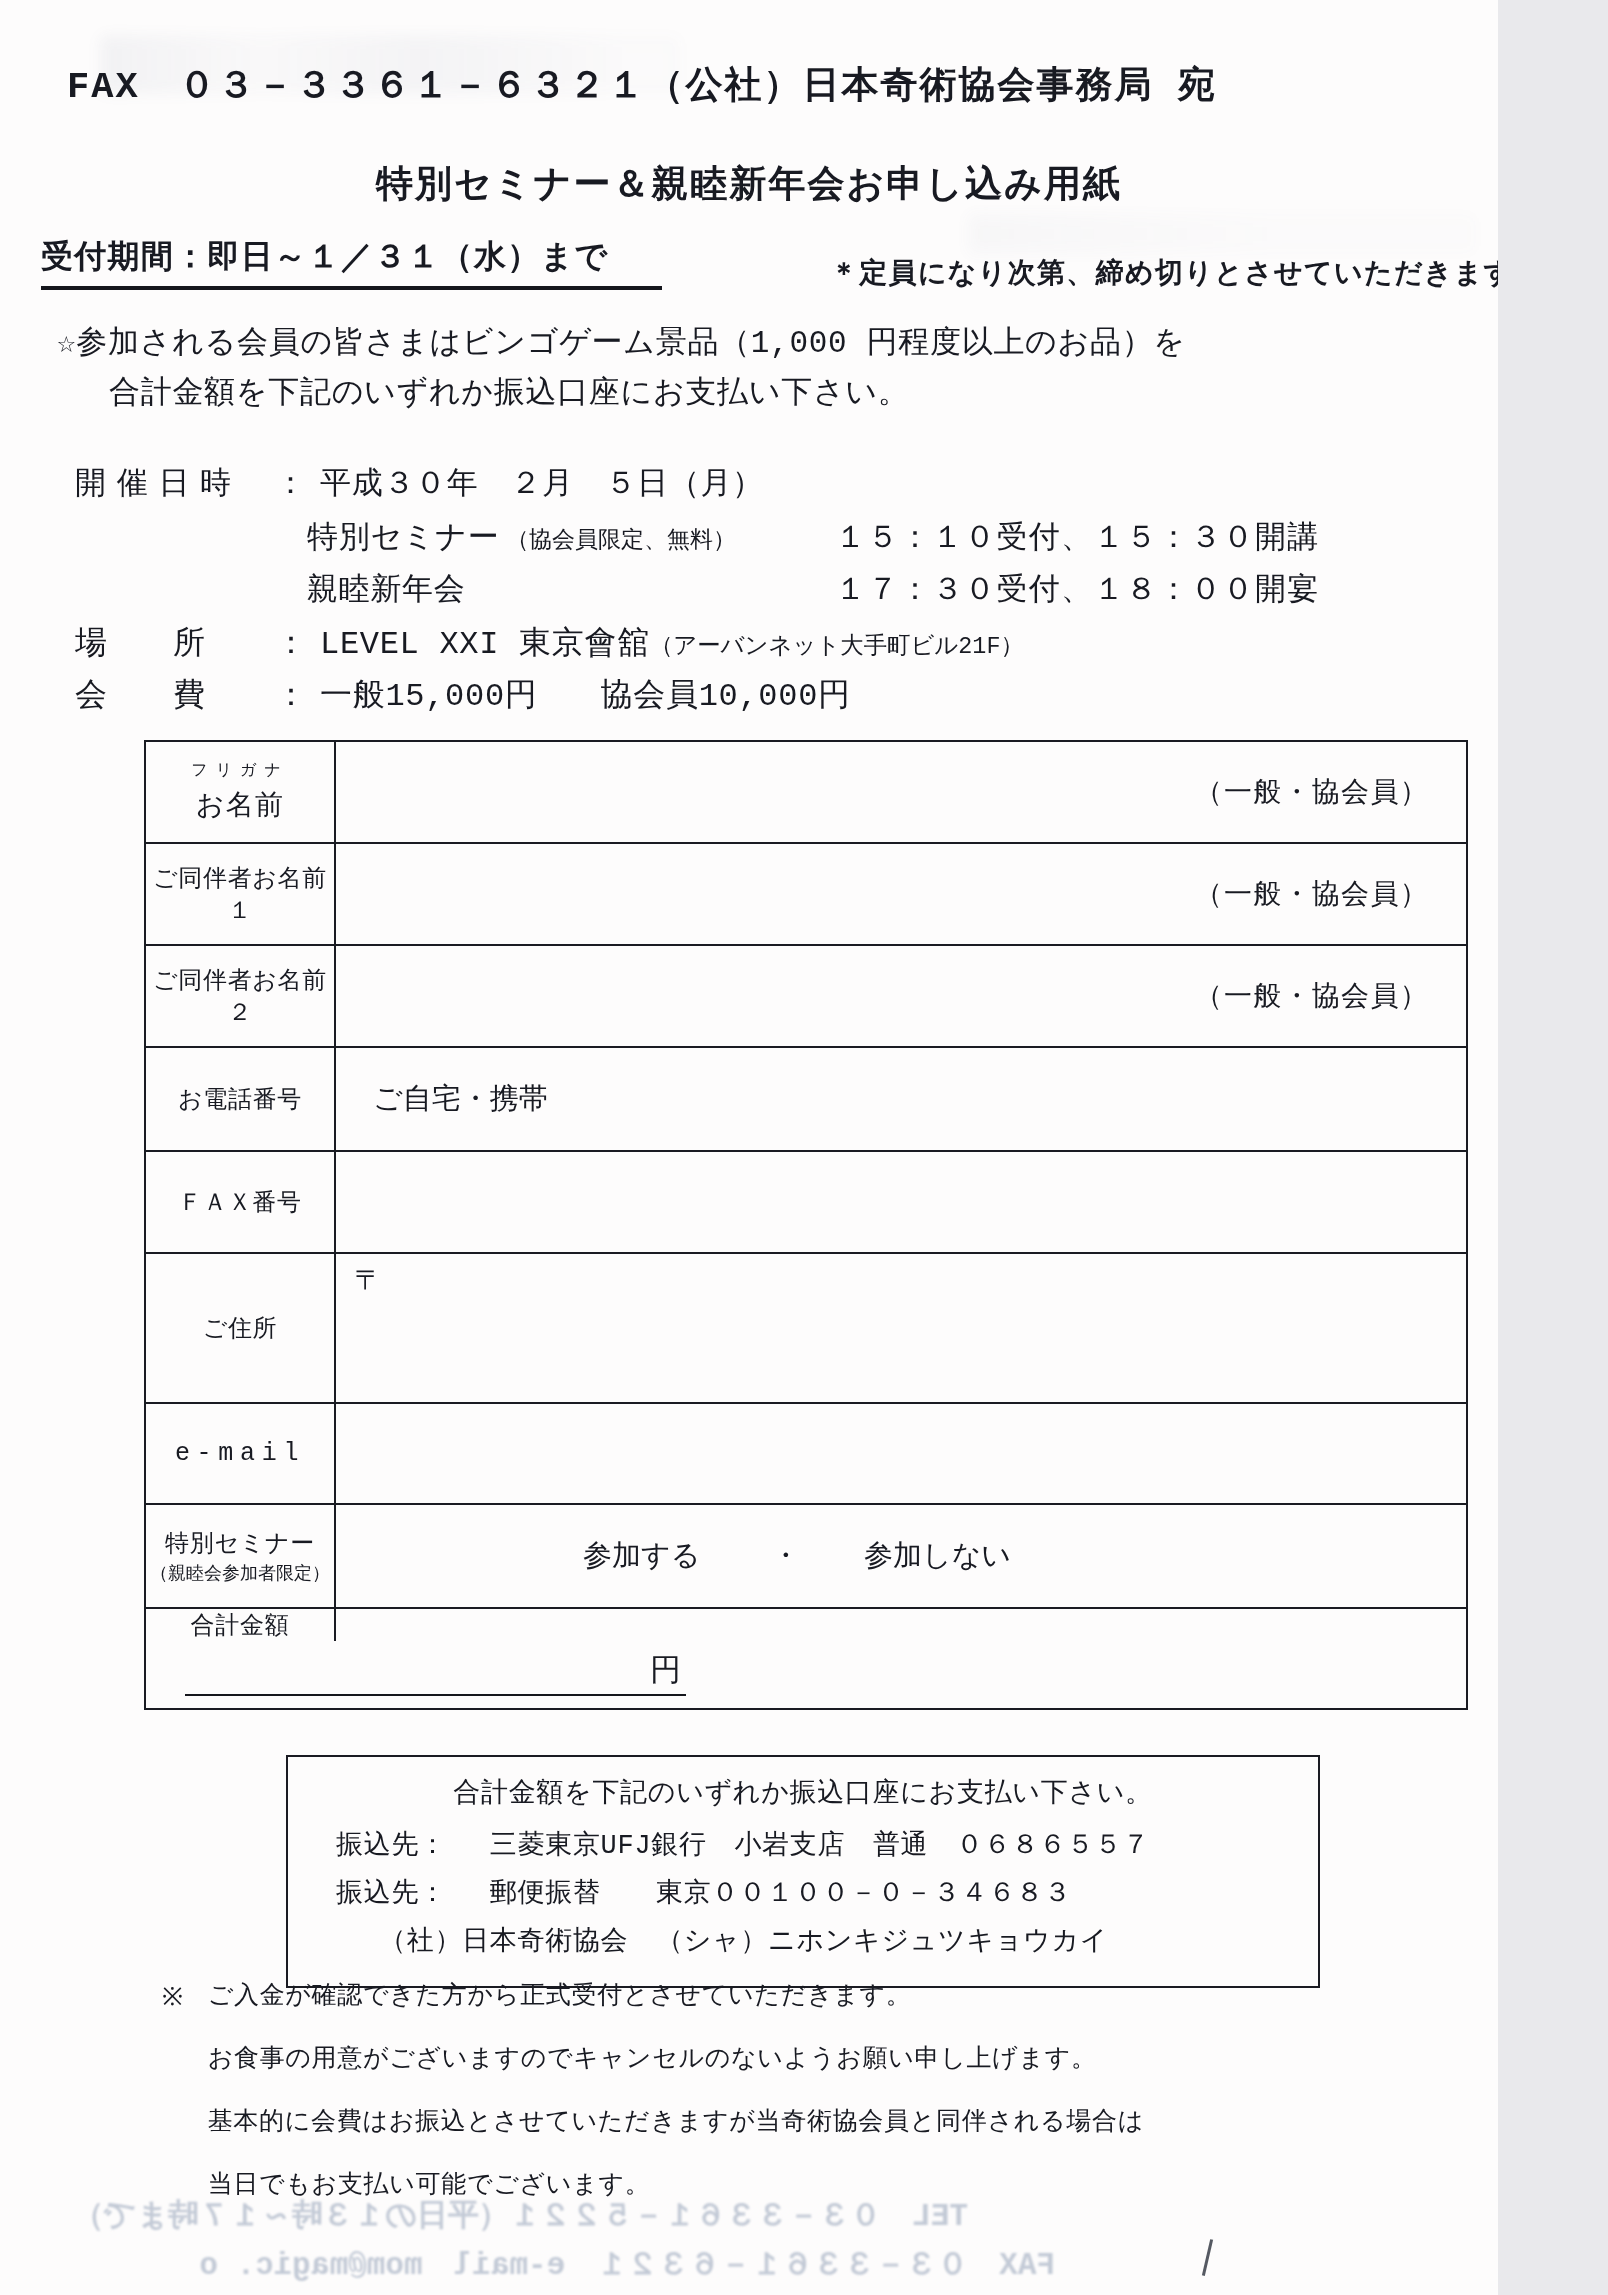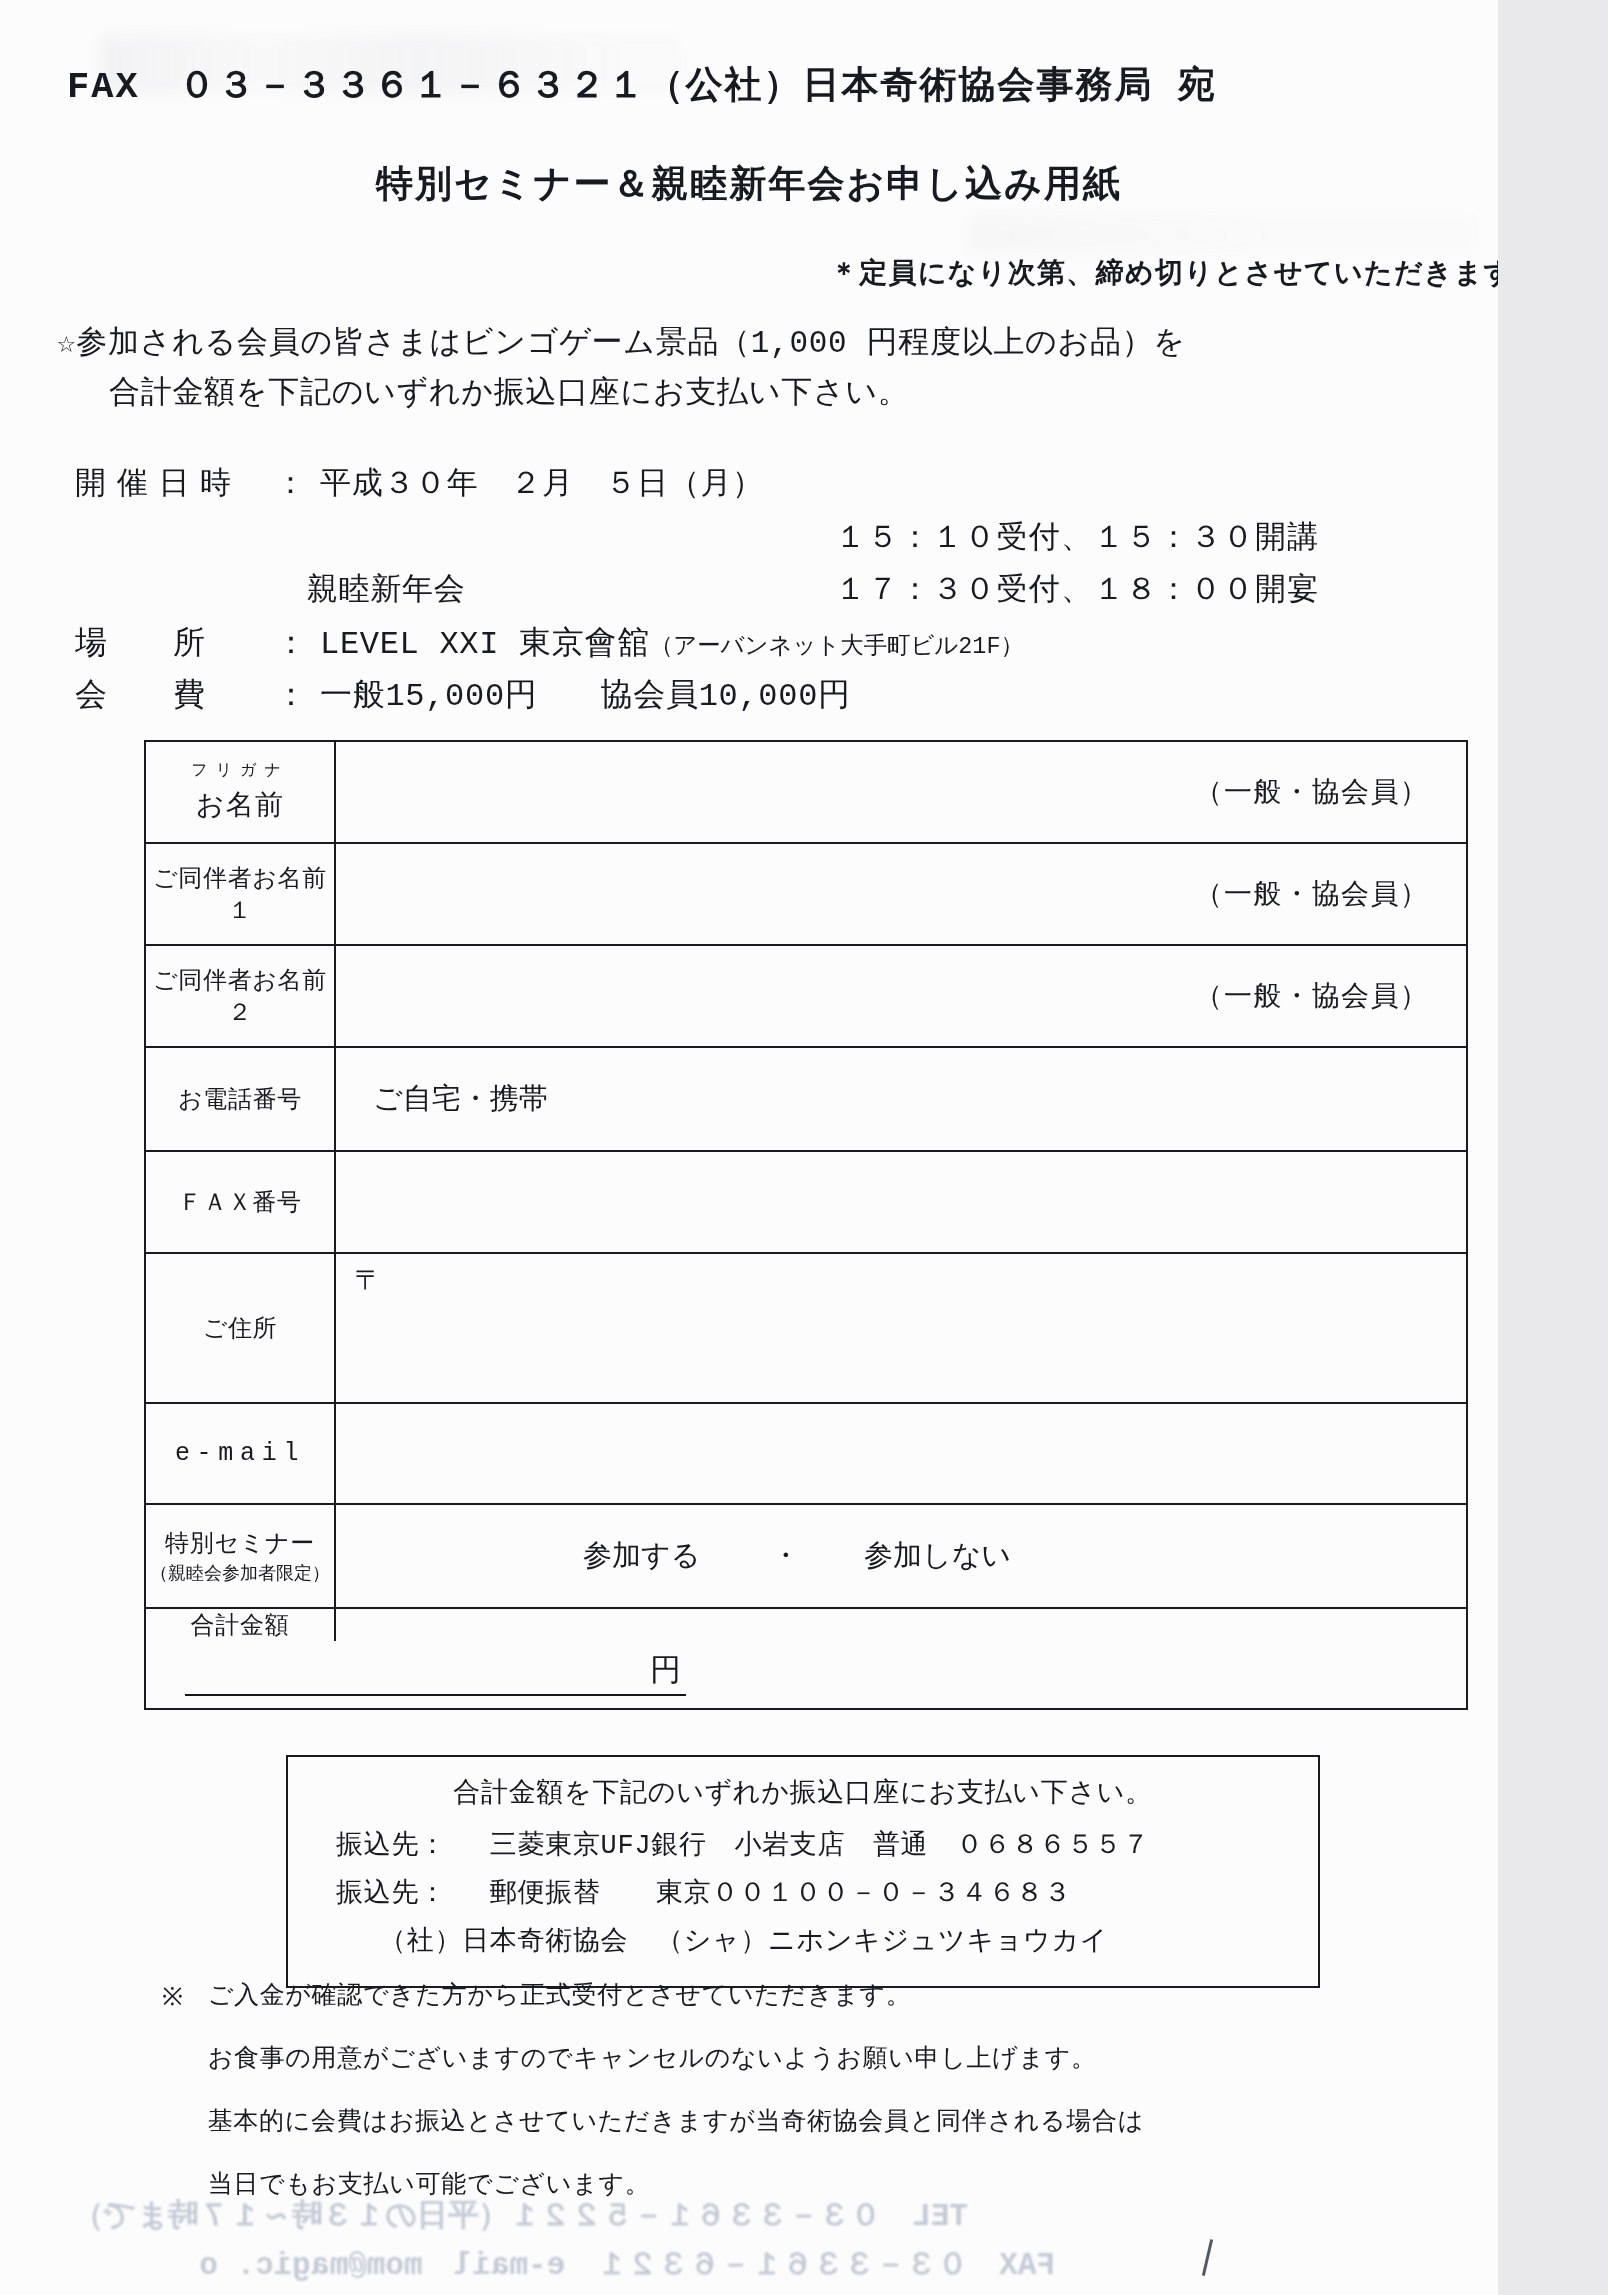--- a/index.html
+++ b/index.html
@@ -79,29 +79,33 @@
 
 <div class="page">
 
   <div class="abs ghost-top"></div>
   <div class="abs ghost-mid"></div>
 
   <div class="abs fax-line">FAX　０３－３３６１－６３２１（公社）日本奇術協会事務局 宛</div>
 
   <div class="abs title">特別セミナー＆親睦新年会お申し込み用紙</div>
 
+  <div class="abs reception">受付期間：即日～１／３１（水）まで</div>
   <div class="abs reception-note">＊定員になり次第、締め切りとさせていただきます</div>
 
   <div class="abs bingo">
     <div class="l1">☆参加される会員の皆さまはビンゴゲーム景品（1,000 円程度以上のお品）を</div>
     <div class="l2">合計金額を下記のいずれか振込口座にお支払い下さい。</div>
   </div>
 
   <div class="abs info-line sched1">
     <span class="slabel sp4">開催日時</span><span class="scolon">：</span><span>平成３０年　２月　５日（月）</span>
+  </div>
+  <div class="abs info-line si-name2">
+    <span>特別セミナー</span><span class="small-note">（協会員限定、無料）</span>
   </div>
   <div class="abs info-line si-time2">１５：１０受付、１５：３０開講</div>
   <div class="abs info-line si-name3">親睦新年会</div>
   <div class="abs info-line si-time3">１７：３０受付、１８：００開宴</div>
 
   <div class="abs info-line venue">
     <span class="slabel">場　　所</span><span class="scolon">：</span><span>LEVEL XXI 東京會舘</span><span class="venue-note">（アーバンネット大手町ビル21F）</span>
   </div>
 
   <div class="abs info-line fee">

